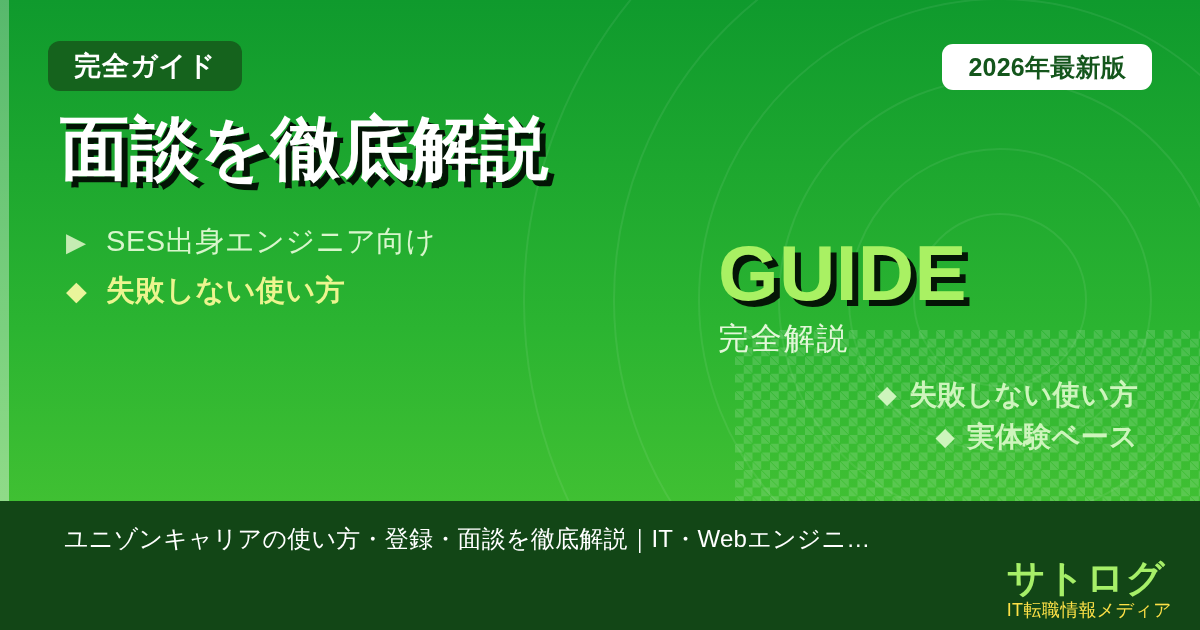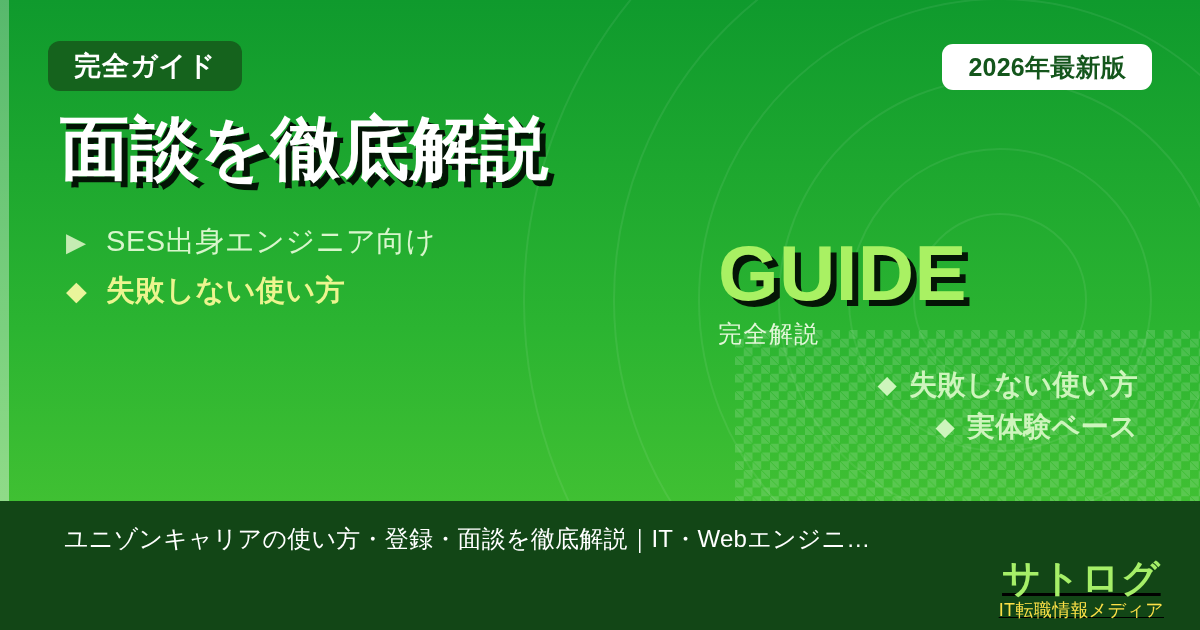--- a/index.html
+++ b/index.html
@@ -156,21 +156,21 @@
     color: #a9f163;
     font-size: 78px;
     font-weight: bold;
     line-height: 0.92;
     letter-spacing: 0.005em;
     text-shadow: 6px 6px 0 rgba(0, 0, 0, 0.88);
   }
   .guide-sub {
     margin-top: 8px;
     color: #e2f7d8;
-    font-size: 24px;
+    font-size: 31px;
     font-weight: normal;
     letter-spacing: 0.06em;
   }
   .guide-points {
     margin-top: 16px;
     display: flex;
     flex-direction: column;
     align-items: flex-end;
     gap: 4px;
   }
@@ -205,24 +205,23 @@
     left: 64px;
     top: 22px;
     color: #ffffff;
     font-size: 24px;
     font-weight: normal;
     letter-spacing: 0.01em;
     white-space: nowrap;
   }
   .brand {
     position: absolute;
-    right: 36px;
+    right: 28px;
     top: 58px;
-    text-align: center;
-    text-decoration: underline;
+    text-align: left;
   }
   .brand-name {
     color: #a6ef68;
     font-size: 38px;
     font-weight: bold;
     line-height: 1.05;
     letter-spacing: 0.02em;
   }
   .brand-tagline {
     color: #fde047;

